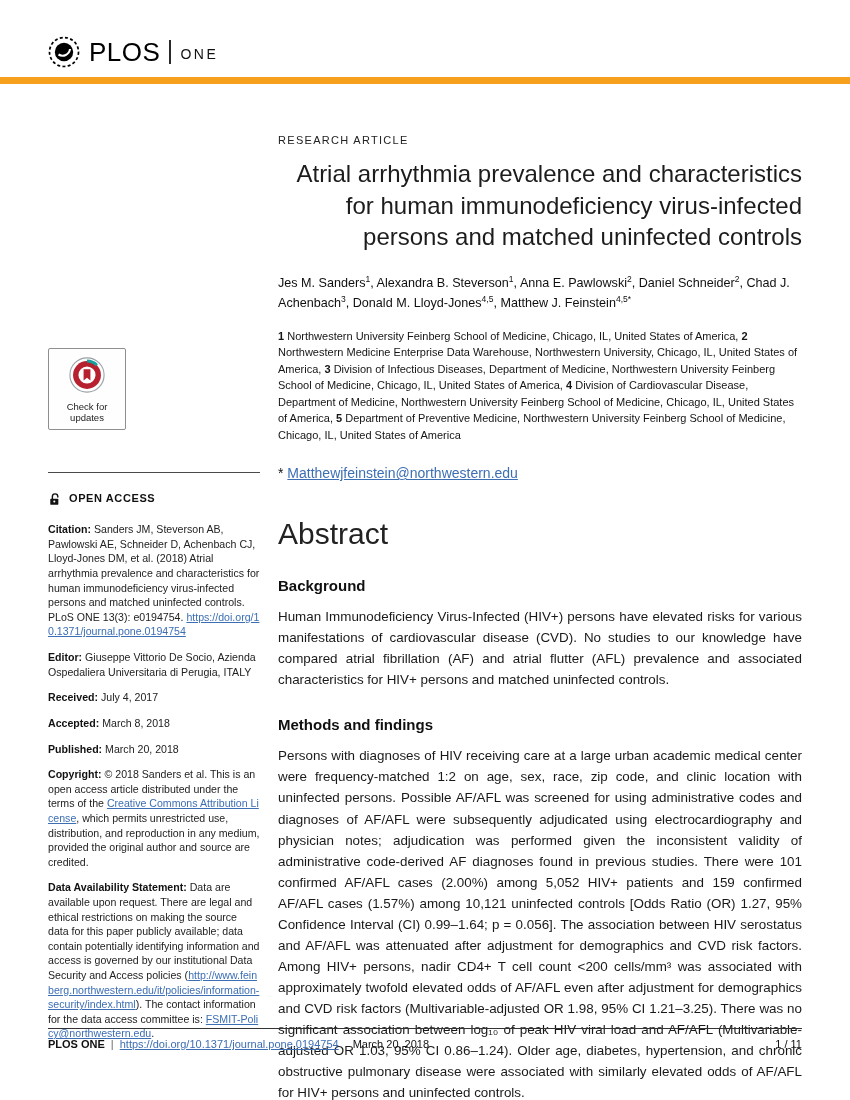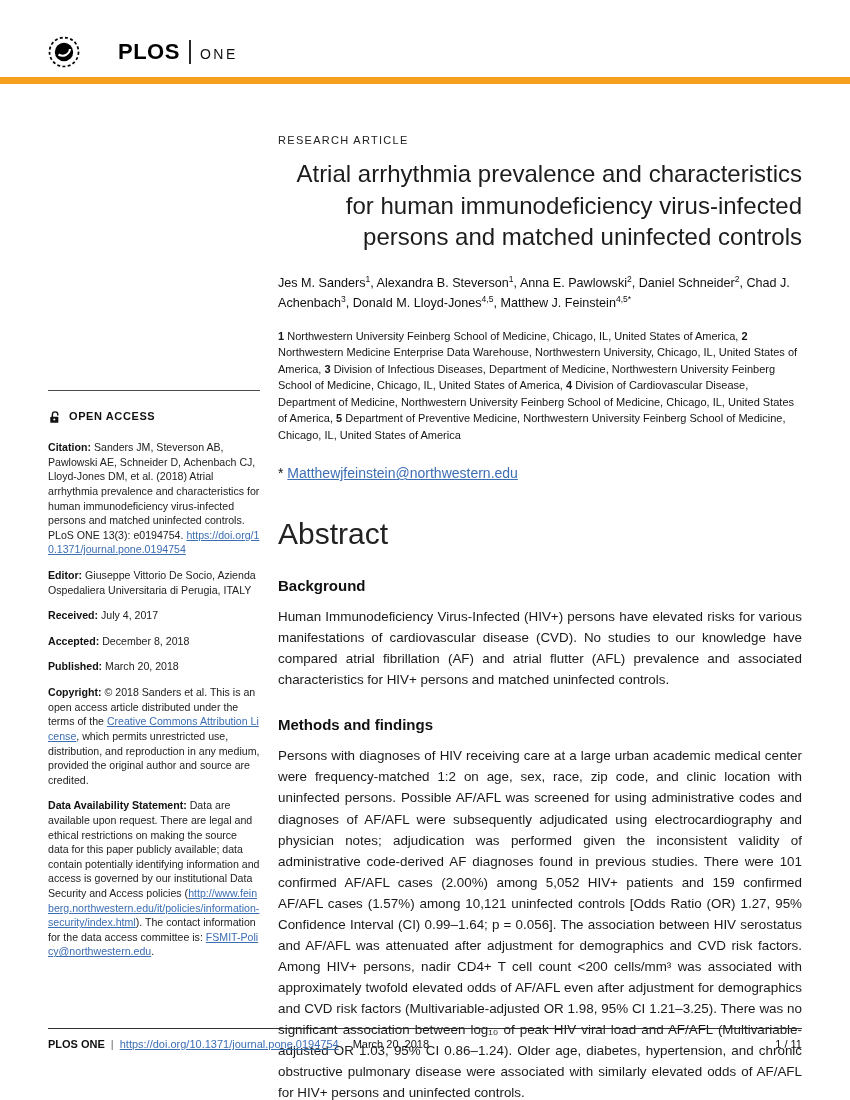--- a/index.html
+++ b/index.html
@@ -4,21 +4,21 @@
 <style>
   * { margin:0; padding:0; box-sizing:border-box; }
   html,body { background:#ffffff; }
   body { font-family:"Liberation Sans", sans-serif; color:#1a1a1a; }
   .page { width:850px; height:1100px; position:relative; background:#fff; overflow:hidden; }
 
   
   .masthead { padding:36px 48px 0 48px; }
   .logo { display:flex; align-items:center; }
   .logo svg { margin-right:9px; }
-  .logo-plos { font-size:22px; font-weight:bold; letter-spacing:0.5px; color:#000;margin-left:29px; }
+  .logo-plos { font-size:26px; font-weight:normal; letter-spacing:0.5px; color:#000; }
   .logo-sep { width:2px; height:24px; background:#2a2a2a; margin:0 9px; }
   .logo-one { font-size:14px; letter-spacing:2.5px; color:#111; font-weight:400; padding-top:3px; }
   .orange-bar { height:7px; background:#f6a01e; margin-top:9px; }
 
   
   .content { display:flex; padding:0 48px; }
   .sidebar { width:212px; flex:0 0 212px; padding-top:264px; font-size:10.6px; line-height:1.38; color:#222; }
   .main { flex:1; padding-left:18px; padding-top:50px; min-width:0; }
 
   
@@ -69,20 +69,33 @@
       <span class="logo-sep"></span>
       <span class="logo-one">ONE</span>
     </div>
   </header>
   <div class="orange-bar"></div>
 
   <div class="content">
 
     <aside class="sidebar">
 
+      <div class="check-badge">
+        <svg width="36" height="36" viewBox="0 0 40 40">
+          <circle cx="20" cy="20" r="19" fill="none" stroke="#9aa0a6" stroke-width="1.2"></circle>
+          <circle cx="20" cy="20" r="15.5" fill="#b7202e"></circle>
+          <path d="M20 4.5 a15.5 15.5 0 0 1 11 4.6" stroke="#16a09c" stroke-width="3.2" fill="none"></path>
+          <circle cx="20" cy="20" r="9.5" fill="#fff"></circle>
+          <path d="M16.2 13.5 h7.6 v12.5 l-3.8 -3 l-3.8 3 z" fill="#b7202e"></path>
+        </svg>
+        <div class="check-text">
+          <div>Check for</div>
+          <div>updates</div>
+        </div>
+      </div>
 
       <hr class="side-rule">
 
       <div class="oa-row">
         <svg width="14" height="14" viewBox="0 0 16 16">
           <path d="M5 8 V5.2 a3.1 3.1 0 0 1 6.2 0 V6.2" fill="none" stroke="#111" stroke-width="1.6"></path>
           <rect x="2.6" y="7.6" width="9.2" height="7" rx="1" fill="#111"></rect>
           <circle cx="7.2" cy="10.8" r="1.2" fill="#fff"></circle>
         </svg>
         <span class="oa-text">OPEN ACCESS</span>
@@ -92,21 +105,21 @@
         <span>Sanders JM, Steverson AB, Pawlowski AE, Schneider D, Achenbach CJ, Lloyd-Jones DM, et al. (2018) Atrial arrhythmia prevalence and characteristics for human immunodeficiency virus-infected persons and matched uninfected controls. PLoS ONE 13(3): e0194754.</span>
         <a class="link">https://doi.org/10.1371/journal.pone.0194754</a></p>
 
       <p class="side-block"><b>Editor:</b>
         <span>Giuseppe Vittorio De Socio, Azienda Ospedaliera Universitaria di Perugia, ITALY</span></p>
 
       <p class="side-block"><b>Received:</b>
         <span>July 4, 2017</span></p>
 
       <p class="side-block"><b>Accepted:</b>
-        <span>December 8, 2018</span></p>
+        <span>March 8, 2018</span></p>
 
       <p class="side-block"><b>Published:</b>
         <span>March 20, 2018</span></p>
 
       <p class="side-block"><b>Copyright:</b>
         <span>© 2018 Sanders et al. This is an open access article distributed under the terms of the </span><a class="link">Creative Commons Attribution License</a><span>, which permits unrestricted use, distribution, and reproduction in any medium, provided the original author and source are credited.</span></p>
 
       <p class="side-block"><b>Data Availability Statement:</b>
         <span>Data are available upon request. There are legal and ethical restrictions on making the source data for this paper publicly available; data contain potentially identifying information and access is governed by our institutional Data Security and Access policies (</span><a class="link">http://www.feinberg.northwestern.edu/it/policies/information-security/index.html</a><span>). The contact information for the data access committee is: </span><a class="link">FSMIT-Policy@northwestern.edu</a><span>.</span></p>
 

